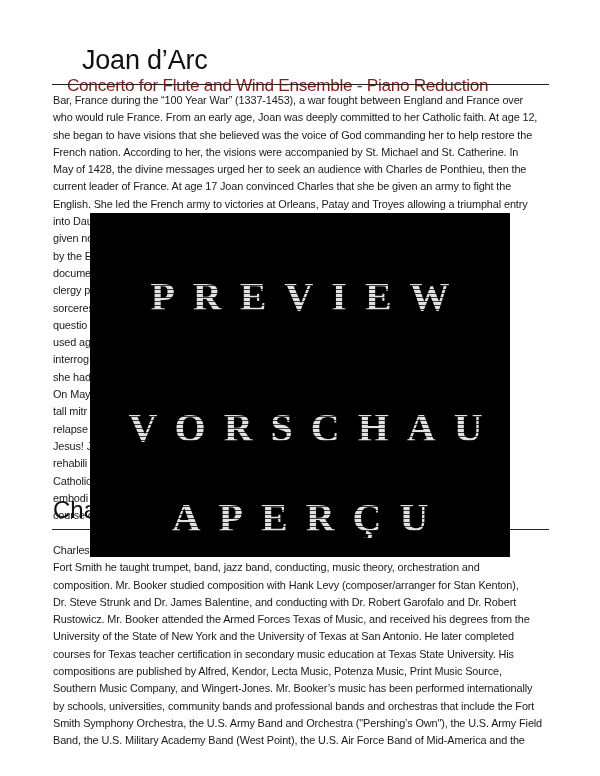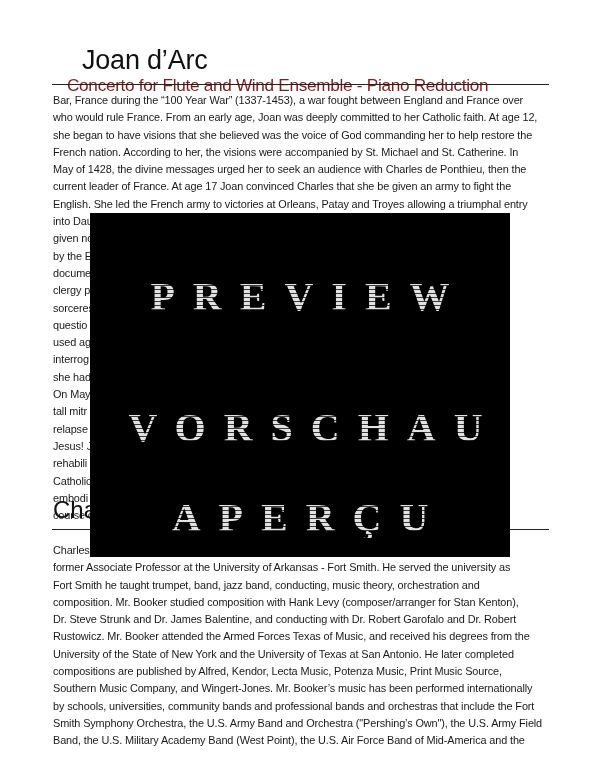--- a/index.html
+++ b/index.html
@@ -58,26 +58,26 @@
     <span class="line" style="white-space:pre">Catholic                                                                                                         s. She</span>
     <span class="line" style="white-space:pre">embodi                                                                                                            e the</span>
     <span class="line" style="white-space:pre">course c</span>
   </div>
 
   <h2 class="section-heading">Cha</h2>
   <div class="rule rule-2"></div>
 
   <div class="body-text bio2-text">
     <span class="line" style="white-space:pre">Charles                                                                                                                     d</span>
-    <span class="line">former Associate Professor at the University of Arkansas - Fort Smith. He served the university as</span>
     <span class="line">Fort Smith he taught trumpet, band, jazz band, conducting, music theory, orchestration and</span>
     <span class="line">composition. Mr. Booker studied composition with Hank Levy (composer/arranger for Stan Kenton),</span>
     <span class="line">Dr. Steve Strunk and Dr. James Balentine, and conducting with Dr. Robert Garofalo and Dr. Robert</span>
     <span class="line">Rustowicz. Mr. Booker attended the Armed Forces Texas of Music, and received his degrees from the</span>
     <span class="line">University of the State of New York and the University of Texas at San Antonio. He later completed</span>
+    <span class="line">courses for Texas teacher certification in secondary music education at Texas State University. His</span>
     <span class="line">compositions are published by Alfred, Kendor, Lecta Music, Potenza Music, Print Music Source,</span>
     <span class="line">Southern Music Company, and Wingert-Jones. Mr. Booker’s music has been performed internationally</span>
     <span class="line">by schools, universities, community bands and professional bands and orchestras that include the Fort</span>
     <span class="line">Smith Symphony Orchestra, the U.S. Army Band and Orchestra ("Pershing’s Own"), the U.S. Army Field</span>
     <span class="line">Band, the U.S. Military Academy Band (West Point), the U.S. Air Force Band of Mid-America and the</span>
   </div>
 
   <div class="preview-box">
     <div class="wm wm-1">PREVIEW</div>
     <div class="wm wm-2">VORSCHAU</div>

